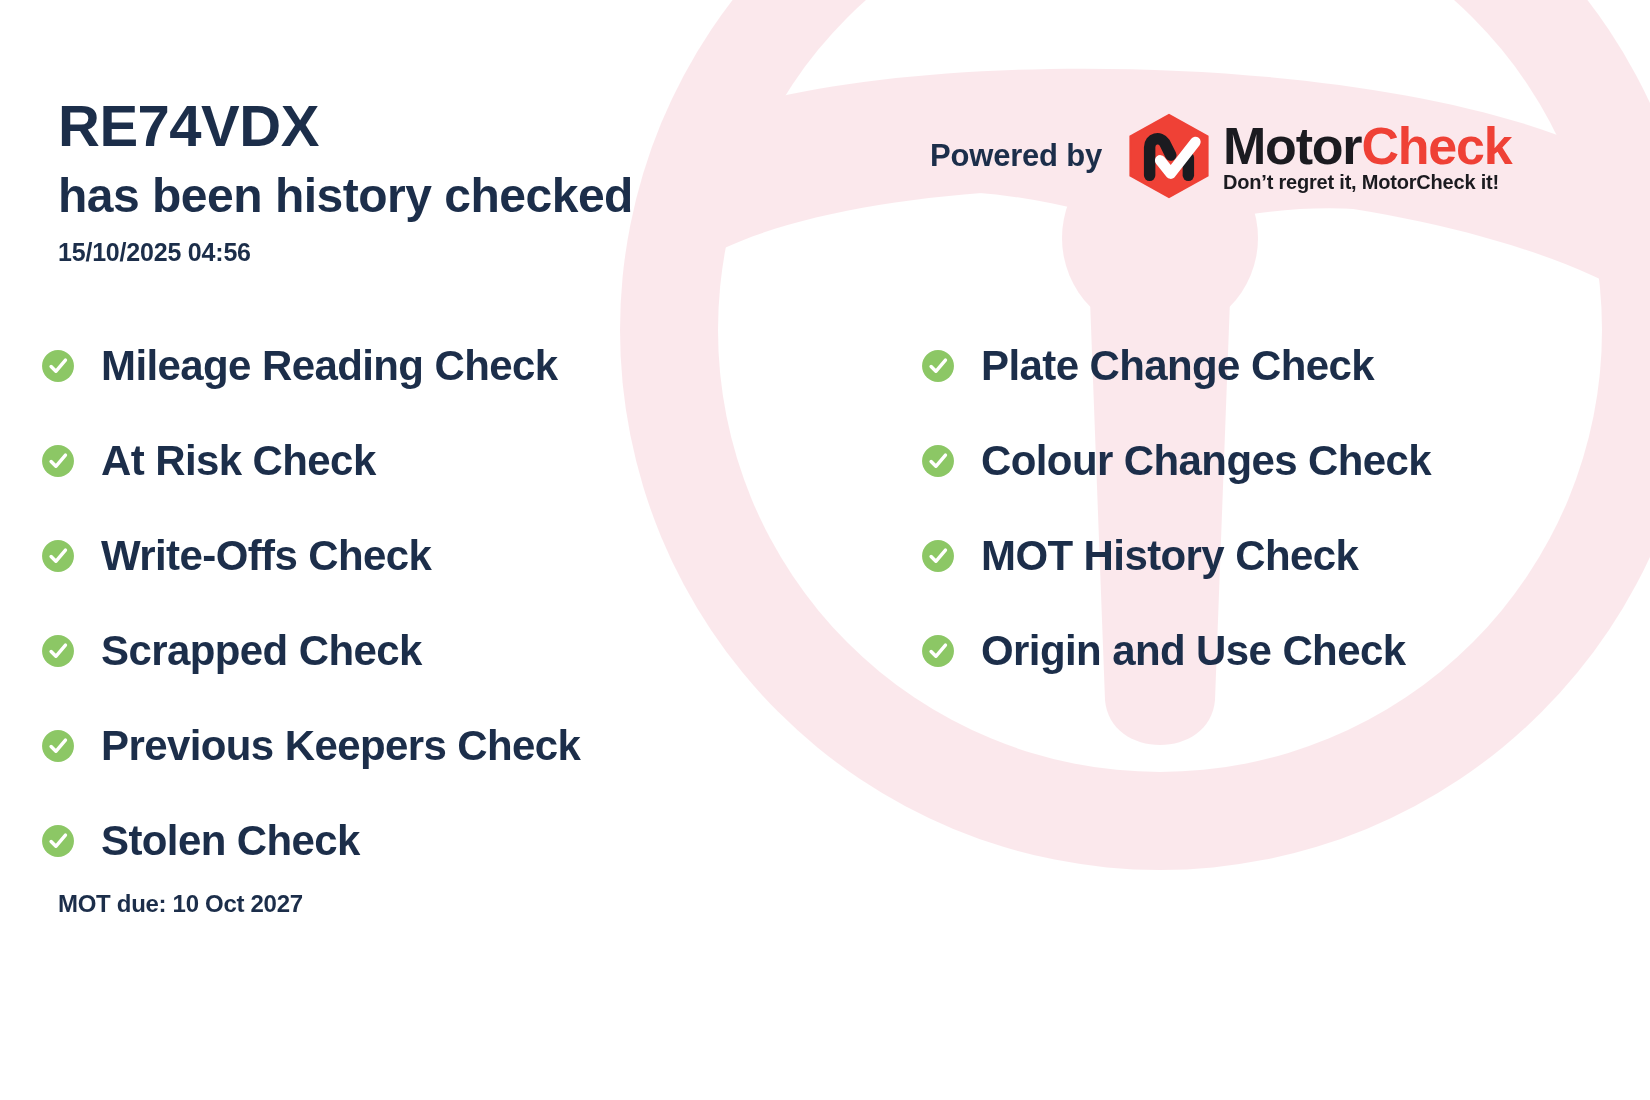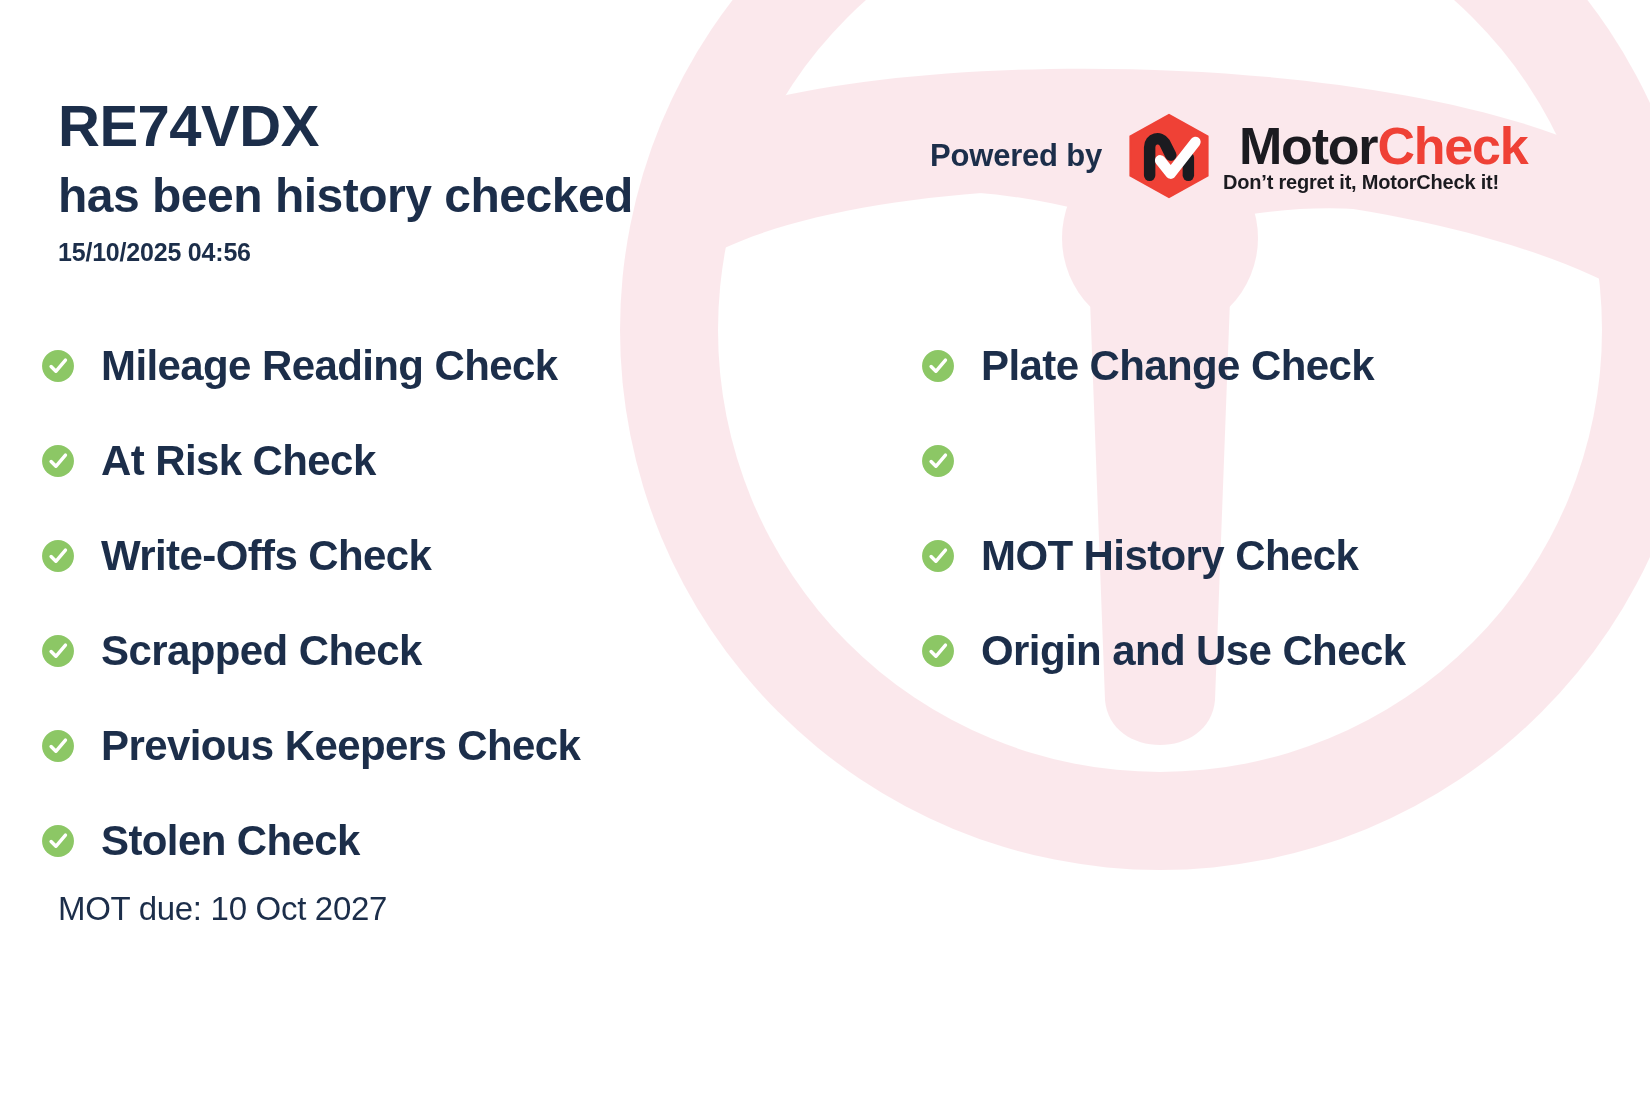--- a/index.html
+++ b/index.html
@@ -99,21 +99,21 @@
     flex-direction: column;
     justify-content: center;
     line-height: 1;
   }
   .wordmark {
     font-size: 52px;
     font-weight: bold;
     letter-spacing: -1.2px;
     white-space: nowrap;
   }
-  .wordmark .w-motor { color: #1b1b20; margin-left: 16px; }
+  .wordmark .w-motor { color: #1b1b20; }
   .wordmark .w-check { color: #ef4136; }
   .tagline {
     font-size: 20px;
     font-weight: bold;
     color: #1b1b20;
     letter-spacing: -0.2px;
     white-space: nowrap;
   }
 
   
@@ -154,22 +154,22 @@
     line-height: 1;
   }
 
   
   .mot-due {
     position: absolute;
     left: 58px;
     top: 890px;
     z-index: 5;
     color: #1c2e4a;
-    font-size: 33px;
-    font-weight: normal;
+    font-size: 24px;
+    font-weight: bold;
     letter-spacing: -0.3px;
     white-space: nowrap;
   }
 </style>
 </head>
 <body>
 
 <div id="stage">
 
   <svg id="wheel-art" viewBox="0 0 1650 1100" aria-hidden="true">
@@ -278,20 +278,21 @@
           <path d="M9.5 16.5 L14 21 L23 10.5" stroke="#ffffff" stroke-width="3.2" stroke-linecap="round" stroke-linejoin="round" fill="none"></path>
         </svg>
         <span class="check-label">Plate Change Check</span>
       </div>
 
       <div class="check-item">
         <svg class="check-badge" viewBox="0 0 32 32" aria-hidden="true">
           <circle cx="16" cy="16" r="15" fill="#8cc765"></circle>
           <path d="M9.5 16.5 L14 21 L23 10.5" stroke="#ffffff" stroke-width="3.2" stroke-linecap="round" stroke-linejoin="round" fill="none"></path>
         </svg>
+        <span class="check-label">Colour Changes Check</span>
       </div>
 
       <div class="check-item">
         <svg class="check-badge" viewBox="0 0 32 32" aria-hidden="true">
           <circle cx="16" cy="16" r="15" fill="#8cc765"></circle>
           <path d="M9.5 16.5 L14 21 L23 10.5" stroke="#ffffff" stroke-width="3.2" stroke-linecap="round" stroke-linejoin="round" fill="none"></path>
         </svg>
         <span class="check-label">MOT History Check</span>
       </div>
 

